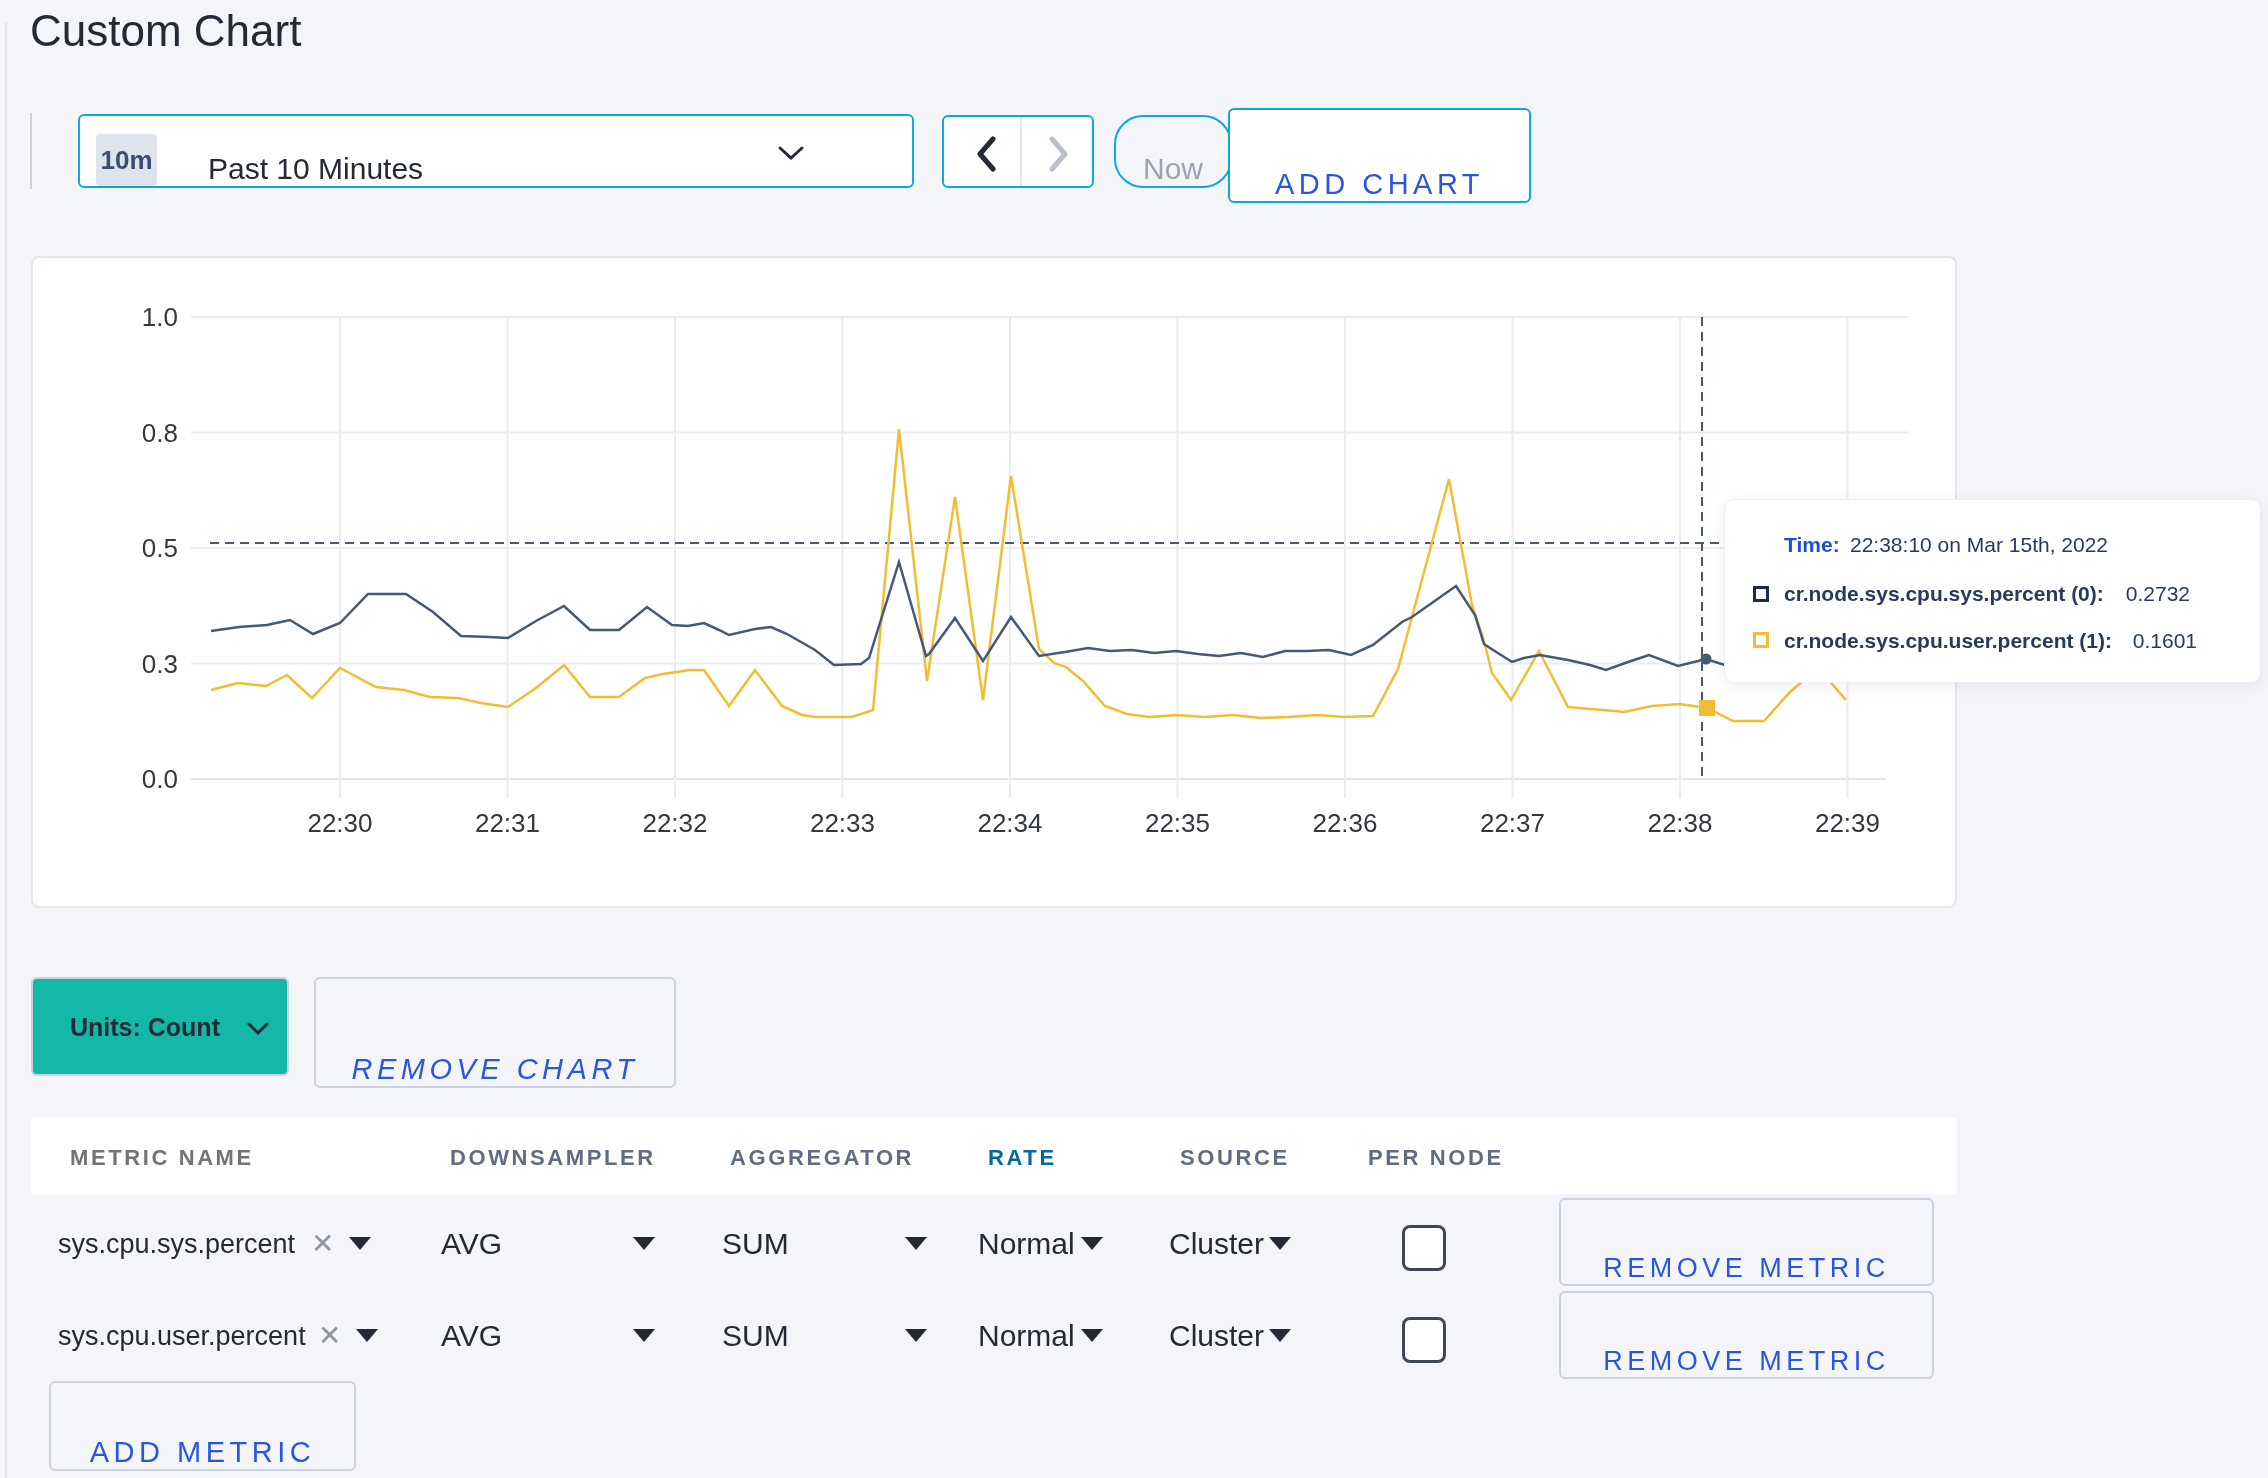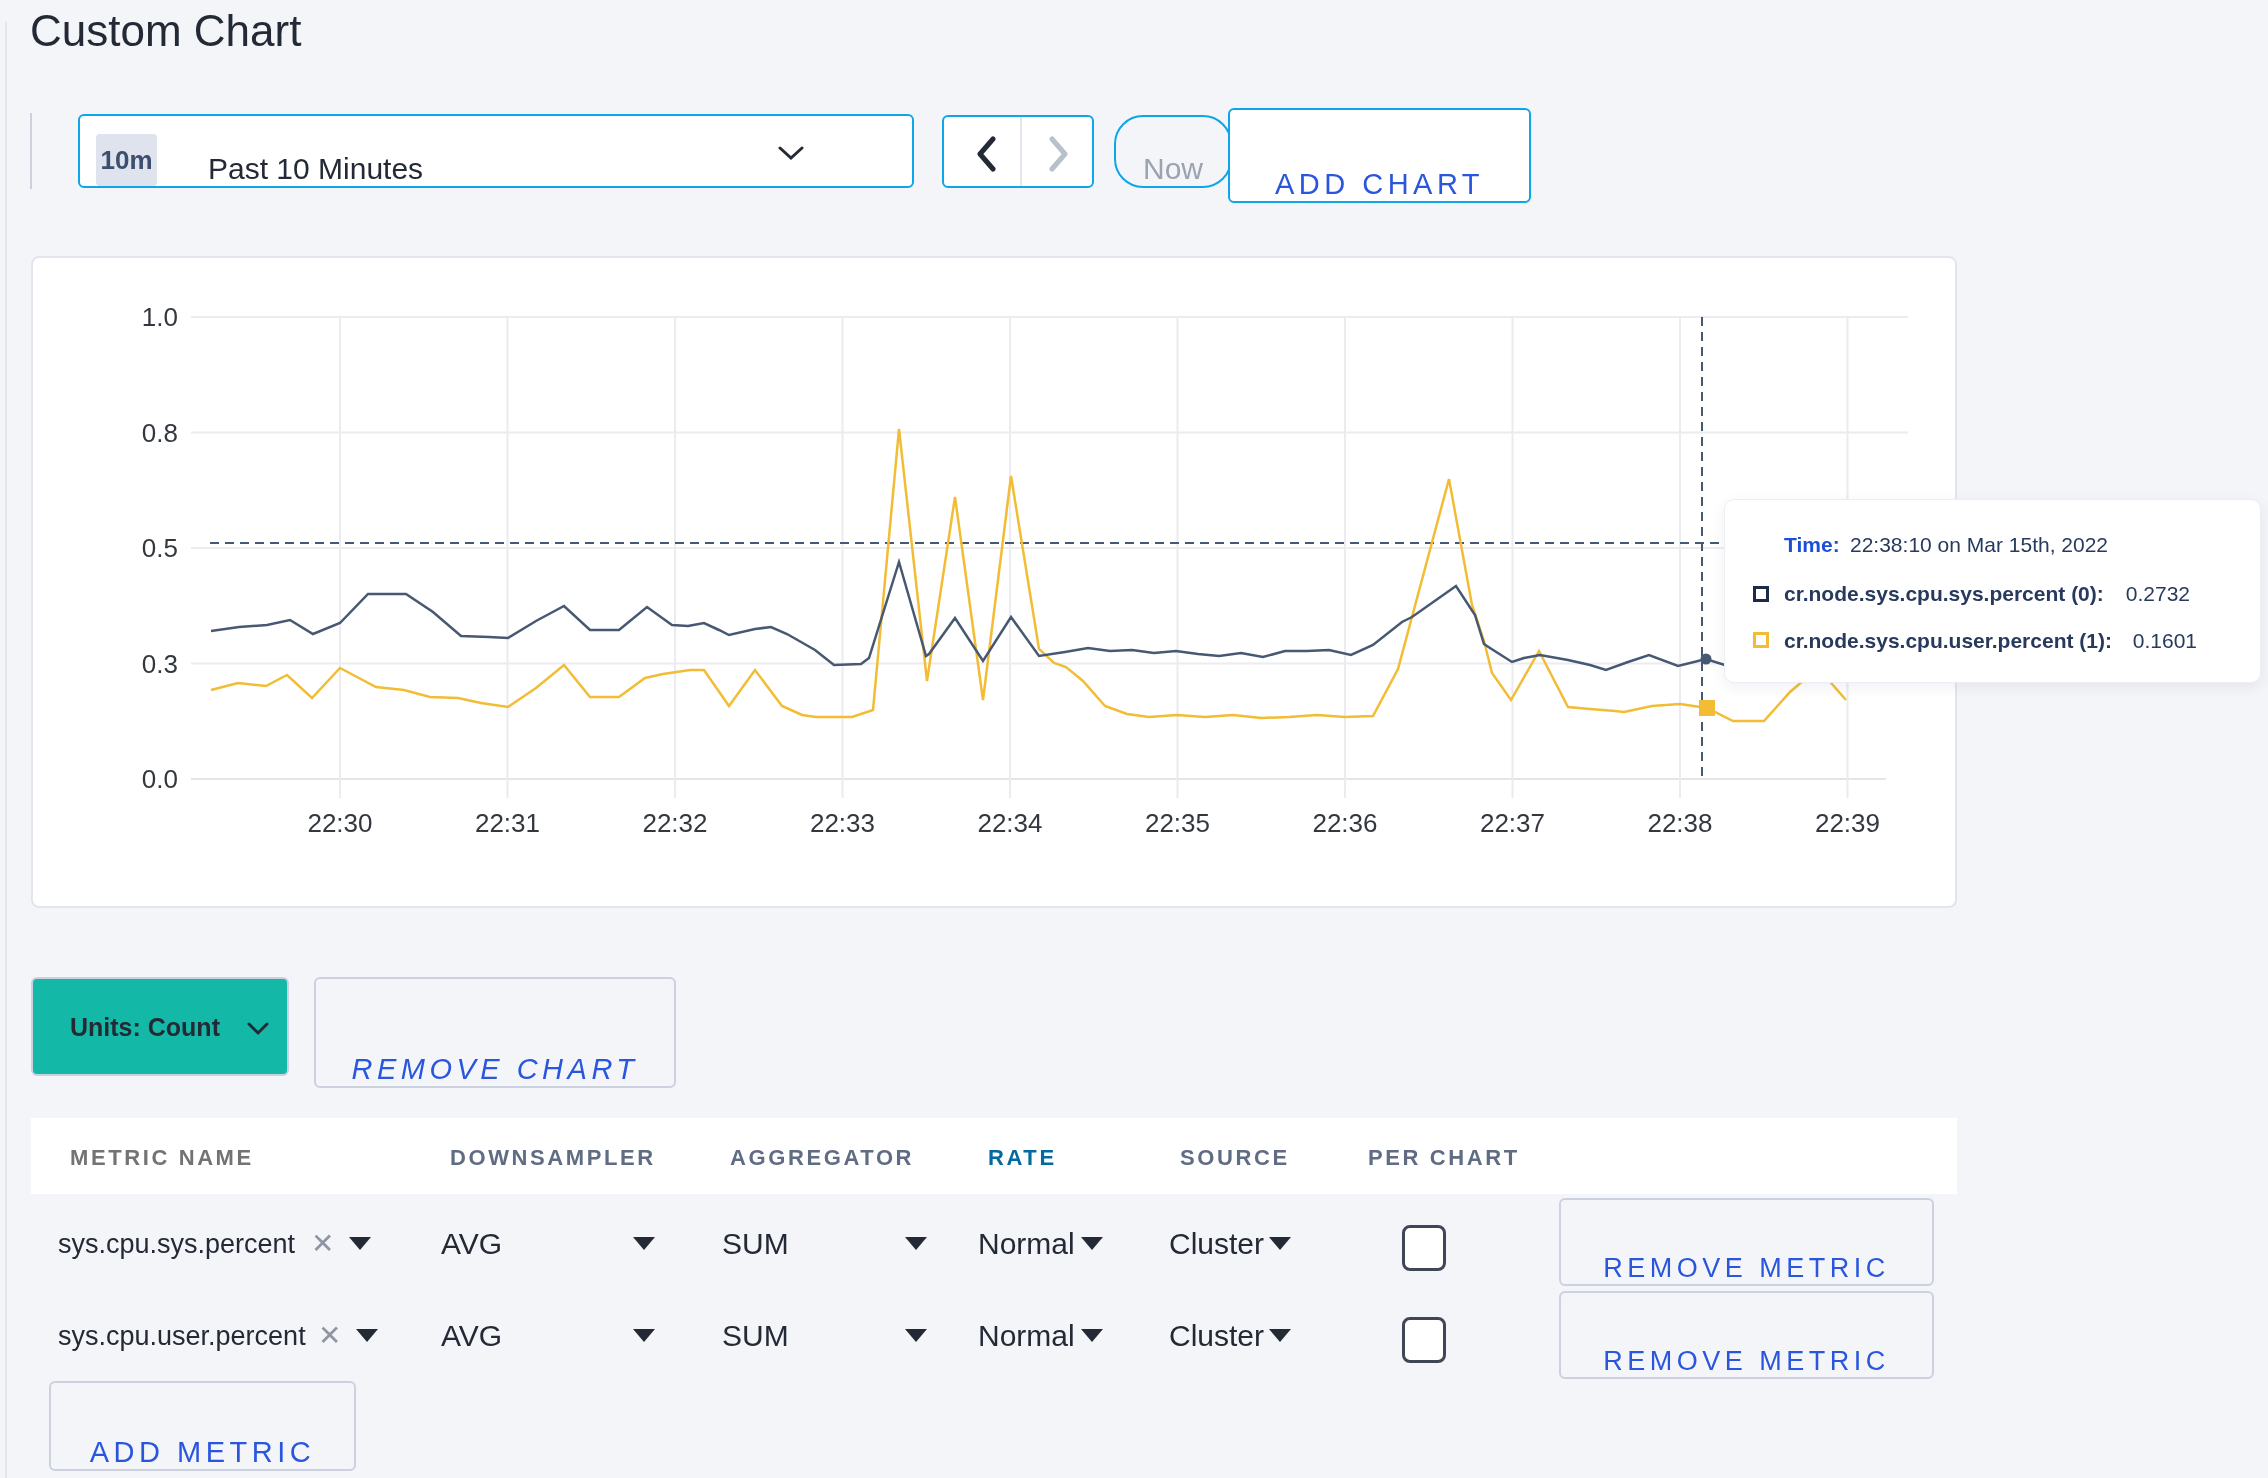--- a/index.html
+++ b/index.html
@@ -123,21 +123,21 @@
   <div class="btn" style="left:314px;top:977px;width:362px;height:111px;border-color:#ccd1e0;font-style:italic;">
     <div class="blue" style="font-size:29px;">REMOVE CHART</div>
   </div>
 
   <div class="abs" style="left:31px;top:1118px;width:1926px;height:76px;background:#fff;"></div>
   <div class="abs hdr" style="left:70px;top:1145px;font-size:22px;letter-spacing:2.6px;color:#737373;font-weight:700;">METRIC NAME</div>
   <div class="abs hdr" style="left:450px;top:1145px;font-size:22px;letter-spacing:2.6px;color:#5f6c83;font-weight:700;">DOWNSAMPLER</div>
   <div class="abs hdr" style="left:730px;top:1145px;font-size:22px;letter-spacing:2.6px;color:#5f6c83;font-weight:700;">AGGREGATOR</div>
   <div class="abs hdr" style="left:988px;top:1145px;font-size:22px;letter-spacing:2.6px;color:#0369a1;font-weight:700;">RATE</div>
   <div class="abs hdr" style="left:1180px;top:1145px;font-size:22px;letter-spacing:2.6px;color:#5f6c83;font-weight:700;">SOURCE</div>
-  <div class="abs hdr" style="left:1368px;top:1145px;font-size:22px;letter-spacing:2.6px;color:#5f6c83;font-weight:700;">PER CHART</div>
+  <div class="abs hdr" style="left:1368px;top:1145px;font-size:22px;letter-spacing:2.6px;color:#5f6c83;font-weight:700;">PER NODE</div>
 
   <div class="abs" style="left:58px;top:1229px;font-size:27px;color:#242a35;">sys.cpu.sys.percent</div>
   <div class="abs" style="left:311px;top:1227px;font-size:28px;color:#8f96a3;">✕</div>
   <svg class="abs" style="left:349px;top:1237px;" width="22" height="13" viewBox="0 0 22 13">
     <path d="M0 0 L22 0 L11 13 Z" fill="#242a35"></path>
   </svg>
   <div class="abs" style="left:441px;top:1227px;font-size:30px;color:#242a35;">AVG</div>
   <svg class="abs" style="left:633px;top:1237px;" width="22" height="13" viewBox="0 0 22 13">
     <path d="M0 0 L22 0 L11 13 Z" fill="#242a35"></path>
   </svg>

